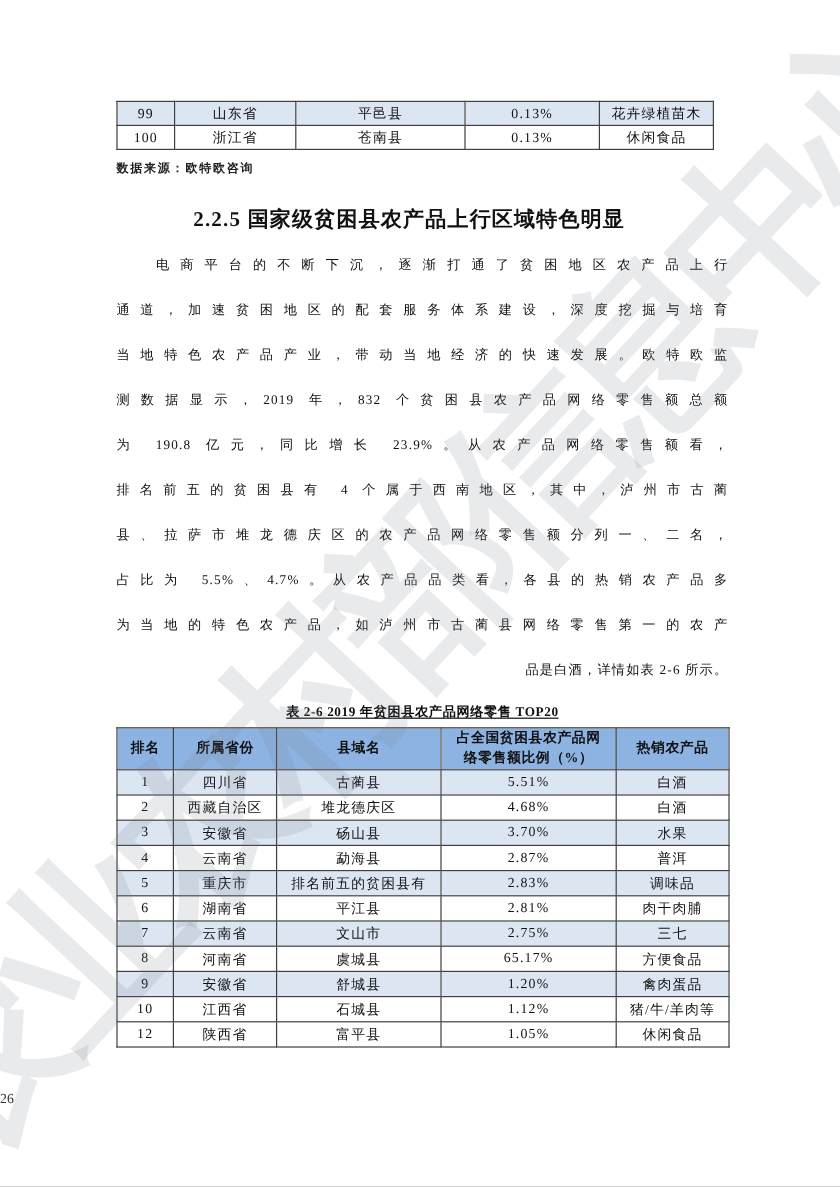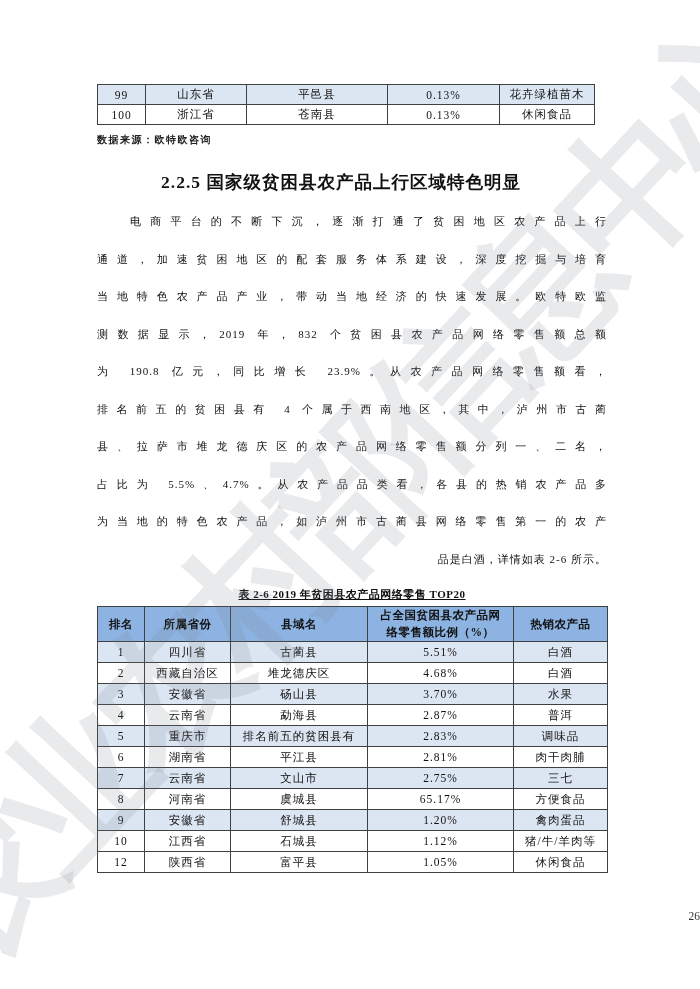--- a/index.html
+++ b/index.html
@@ -48,21 +48,21 @@
     line-height:37.5px; letter-spacing:1px; white-space:nowrap;text-align:right;
   }
   .para .jline { text-align:justify; text-align-last:justify; white-space:normal; }
   .para .indent { text-indent:33px; }
   .caption {
     margin-top:8px; text-align:center; font-size:11px; font-weight:bold;
     letter-spacing:0.5px; line-height:16px;text-decoration:underline;
   }
   .page-number {
     position:absolute; left:0; top:910px; width:100%; z-index:1;
-    text-align:right; font-size:11.5px; color:#333;
+    text-align:left; font-size:11.5px; color:#333;
   }
 </style>
 </head>
 <body>
 
 <div class="page">
 
   <div class="watermark">农业农村部信息中心</div>
 
   <div class="content">

